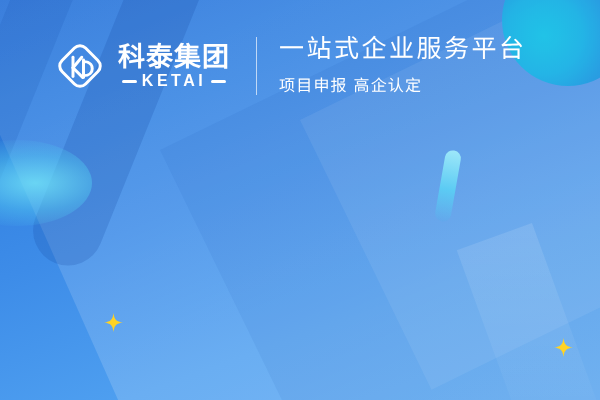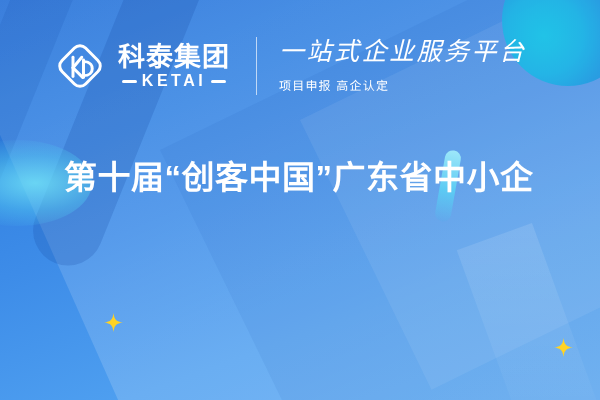--- a/index.html
+++ b/index.html
@@ -189,25 +189,24 @@
     display: flex;
     flex-direction: column;
     justify-content: center;
   }
   .tagline-main {
     color: #ffffff;
     font-size: 25px;
     letter-spacing: 2.5px;
     line-height: 1.18;
     white-space: nowrap;
-    font-style: italic;
   }
   .tagline-sub {
     color: #ffffff;
-    font-size: 12px;
+    font-size: 16px;
     letter-spacing: 1.2px;
     line-height: 1.5;
     margin-top: 11px;
     white-space: nowrap;
   }
 
   
   #title-block {
     position: absolute;
     left: 64px;
@@ -280,16 +279,15 @@
 
     <div class="header-divider"></div>
 
     <div class="tagline-group">
       <span class="tagline-main">一站式企业服务平台</span>
       <span class="tagline-sub">项目申报 高企认定</span>
     </div>
   </div>
 
   <div id="title-block">
-    <div class="title-line">第十届“创客中国”广东省中小企</div>
   </div>
 
 </div>
 
 </body></html>

